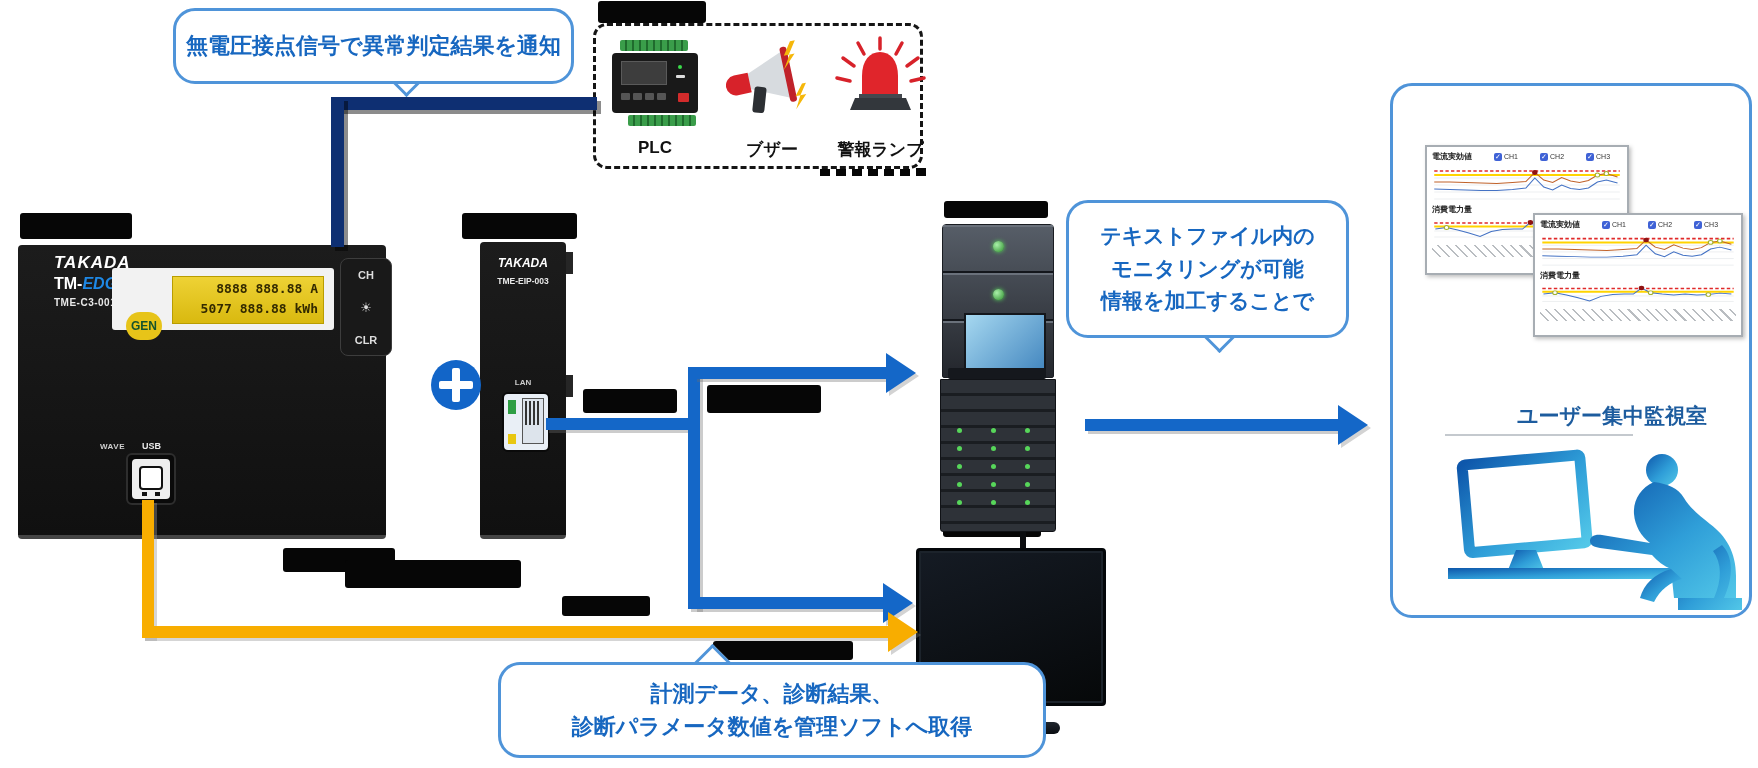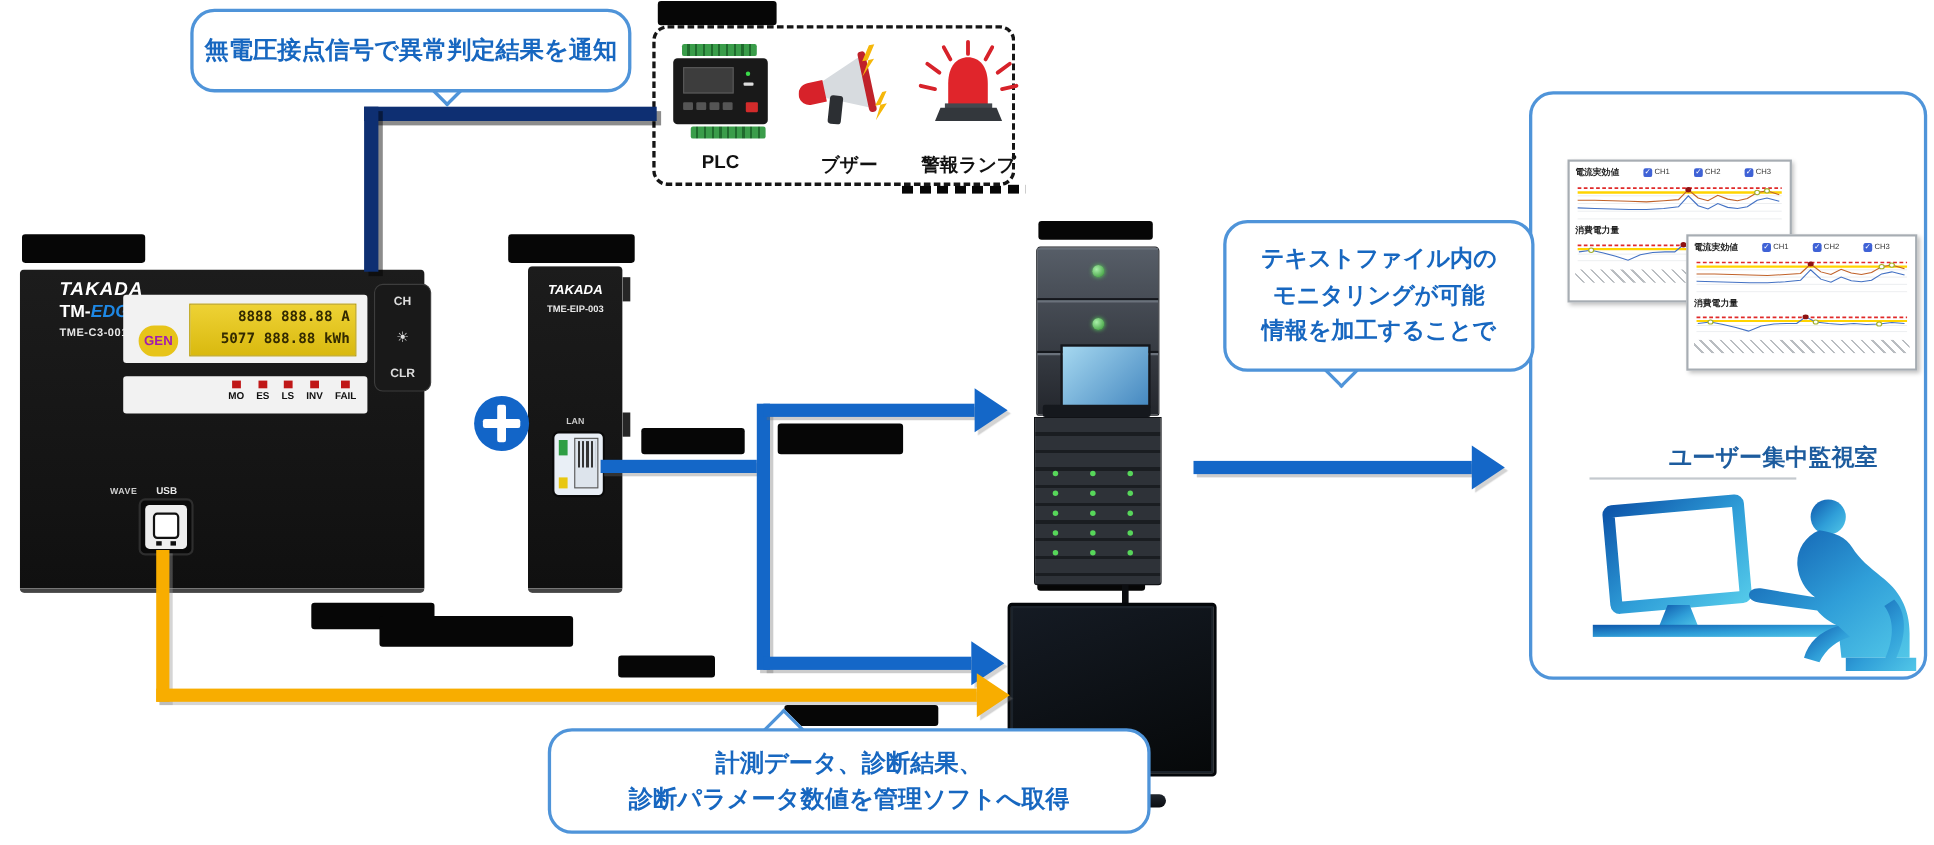--- a/index.html
+++ b/index.html
@@ -40,22 +40,22 @@
   .plc .dot{position:absolute;left:66px;top:12px;width:4px;height:4px;border-radius:50%;background:#3adb4a;}
   .plc .dash{position:absolute;left:64px;top:22px;width:9px;height:3px;background:#ddd;border-radius:1px;}
   
   .unit{position:absolute;background:linear-gradient(180deg,#1c1c1c,#101010);border-radius:4px;
         border-bottom:4px solid #454545;z-index:1;}
   .wlabel{position:absolute;color:#e8e8e8;font-weight:bold;}
   .panel{position:absolute;background:#f2f2f2;border-radius:3px;}
   .lcd{position:absolute;background:linear-gradient(180deg,#eed235,#d9b90f);border:1px solid #b99d00;
        font-family:"DejaVu Sans Mono",monospace;font-weight:bold;color:#332a00;
        text-align:right;line-height:1.55;}
-  .gen{position:absolute;background:#e7c419;color:#a21caf;font-weight:bold;font-size:12px;
-       display:flex;align-items:center;justify-content:center;border-radius:14px;}
+  .gen{position:absolute;background:#e7c419;color:#14532d;font-weight:bold;font-size:12px;
+       display:flex;align-items:center;justify-content:center;border-radius:14px;margin-top:16px;}
   .ledrow{position:absolute;display:flex;justify-content:flex-end;align-items:center;gap:11px;}
   .led-item{display:flex;flex-direction:column;align-items:center;gap:2px;}
   .led{width:8px;height:7px;background:#c01818;}
   .led-item span{font-size:9px;font-weight:bold;color:#111;}
   .btnpanel{position:absolute;background:#191919;border:1px solid #3d3d3d;border-radius:8px;
             display:flex;flex-direction:column;align-items:center;justify-content:space-around;
             color:#ddd;font-size:11px;font-weight:bold;}
   .usbport{position:absolute;background:#0a0a0a;border:2px solid #2e2e2e;border-radius:6px;}
   .usbport .inner{position:absolute;left:4px;top:4px;right:4px;bottom:4px;background:#eee;border-radius:4px;}
   .usbport .bshape{position:absolute;left:7px;top:7px;right:7px;height:20px;border:2px solid #111;border-radius:4px;background:#fff;}
@@ -188,44 +188,20 @@
     <div class="wlabel" style="left:36px;top:52px;font-size:10px;letter-spacing:.5px;">TME-C3-001</div>
 
     <div class="panel" style="left:94px;top:23px;width:222px;height:62px;">
       <div class="gen" style="left:14px;top:28px;width:36px;height:28px;">GEN</div>
       <div class="lcd" style="left:60px;top:8px;width:152px;height:48px;font-size:13px;padding:2px 5px 0 0;box-sizing:border-box;">
         <div>8888 888.88 A</div>
         <div>5077 888.88 kWh</div>
       </div>
     </div>
 
-    <div class="panel" style="left:94px;top:97px;width:222px;height:34px;">
-      <div class="ledrow" style="left:0;top:4px;right:10px;">
-        <div class="led-item">
-            <div class="led"></div>
-            <span>MO</span>
-          </div>
-        <div class="led-item">
-            <div class="led"></div>
-            <span>ES</span>
-          </div>
-        <div class="led-item">
-            <div class="led"></div>
-            <span>LS</span>
-          </div>
-        <div class="led-item">
-            <div class="led"></div>
-            <span>INV</span>
-          </div>
-        <div class="led-item">
-            <div class="led"></div>
-            <span>FAIL</span>
-          </div>
-      </div>
-    </div>
 
     <div class="btnpanel" style="left:322px;top:13px;width:50px;height:96px;">
       <span>CH</span>
       <span style="font-size:13px;">☀</span>
       <span>CLR</span>
     </div>
 
     <div class="wlabel" style="left:82px;top:197px;font-size:8px;color:#cfcfcf;letter-spacing:.5px;">WAVE</div>
     <div class="wlabel" style="left:124px;top:196px;font-size:9px;">USB</div>
     <div class="usbport" style="left:108px;top:208px;width:46px;height:48px;">
@@ -287,21 +263,21 @@
     </div>
   </div>
 
   <div id="monitor">
     <div class="scr"></div>
     <div class="neck"></div>
     <div class="base"></div>
   </div>
 
   <div class="tail down" style="left:1205px;top:318px;"></div>
-  <div class="bubble" style="left:1112px;top:200px;width:277px;height:132px;font-size:21px;line-height:1.55;">
+  <div class="bubble" style="left:1066px;top:200px;width:277px;height:132px;font-size:21px;line-height:1.55;">
     <span>テキストファイル内の</span>
     <span>モニタリングが可能</span>
     <span>情報を加工することで</span>
   </div>
 
   <div class="shaft blue" style="left:1085px;top:419px;width:253px;height:12px;"></div>
   <div class="ah blue" style="left:1338px;top:405px;"></div>
 
   <div id="room"></div>
 

